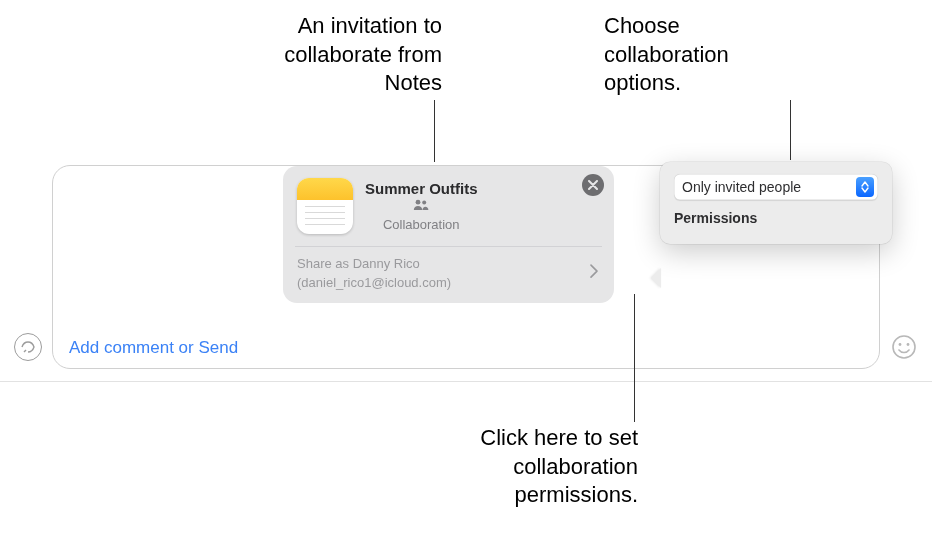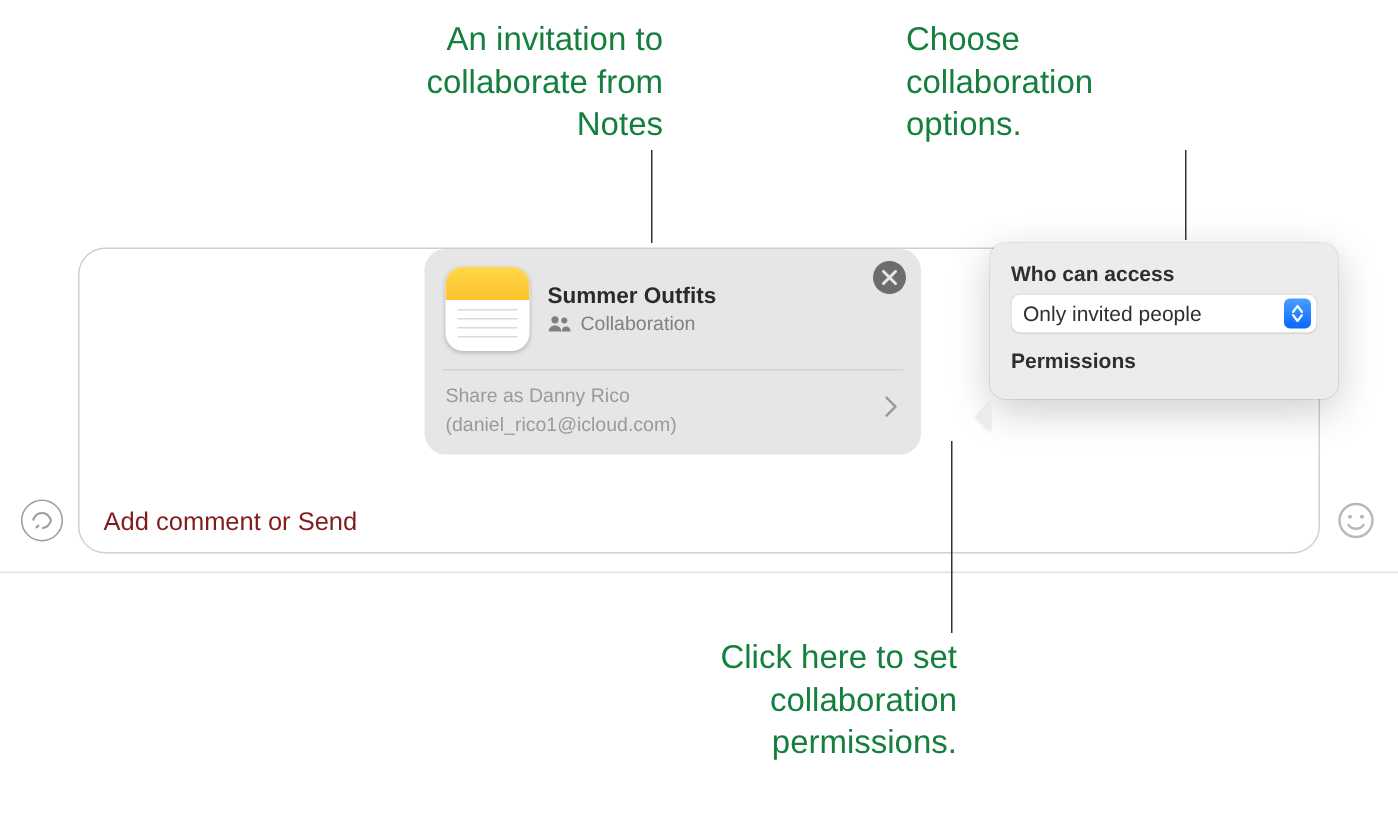--- a/index.html
+++ b/index.html
@@ -8,21 +8,21 @@
       height: 548px;
       font-family: -apple-system, "Helvetica Neue", Arial, sans-serif;
       background: #fff;
       position: relative;
       overflow: hidden;
     }
 
     
     .callout {
       position: absolute;
-      color: #15803d;
+      color: #000000;
       font-size: 22px;
       line-height: 1.3;
       text-align: right;
     }
     .callout.left { text-align: right; }
     .callout.right { text-align: left; }
     .callout.bottom { text-align: right; }
 
     
     .line {
@@ -78,21 +78,21 @@
       bottom: 12px;
       border: 1px solid #d0d0d0;
       border-radius: 18px;
       background: #fff;
     }
 
     .compose-placeholder {
       position: absolute;
       left: 16px;
       bottom: 10px;
-      color: #7f1d1d;
+      color: #3b82f6;
       font-size: 17px;
     }
 
     
     .invite-card {
       position: absolute;
       left: 283px;
       top: 166px;
       width: 331px;
       background: #e6e6e7;
@@ -139,20 +139,21 @@
       font-size: 15px;
       color: #2b2b2d;
     }
     .collab-row {
       display: flex;
       align-items: center;
       gap: 6px;
       color: #808084;
       font-size: 13px;
       margin-top: 2px;
+      flex-direction: column;
     }
 
     .close-btn {
       position: absolute;
       top: -4px;
       right: -4px;
       width: 22px;
       height: 22px;
       border-radius: 50%;
       background: #6d6d70;
@@ -337,21 +338,20 @@
     <div class="share-as">(daniel_rico1@icloud.com)</div>
     <span class="chevron">
       <svg width="8" height="14" viewBox="0 0 8 14">
           <path d="M1 1 L7 7 L1 13" fill="none" stroke="#9a9a9d" stroke-width="1.6" stroke-linecap="round" stroke-linejoin="round"></path>
         </svg>
     </span>
   </div>
 </div>
 
 <div class="popover">
-  <div class="pop-label">Who can access</div>
   <div class="select">
     <span>Only invited people</span>
     <span class="stepper">
       <svg width="8" height="6" viewBox="0 0 8 6">
           <path d="M1 5 L4 1 L7 5" fill="none" stroke="#fff" stroke-width="1.4" stroke-linecap="round" stroke-linejoin="round"></path>
         </svg>
       <svg width="8" height="6" viewBox="0 0 8 6">
           <path d="M1 1 L4 5 L7 1" fill="none" stroke="#fff" stroke-width="1.4" stroke-linecap="round" stroke-linejoin="round"></path>
         </svg>
     </span>

